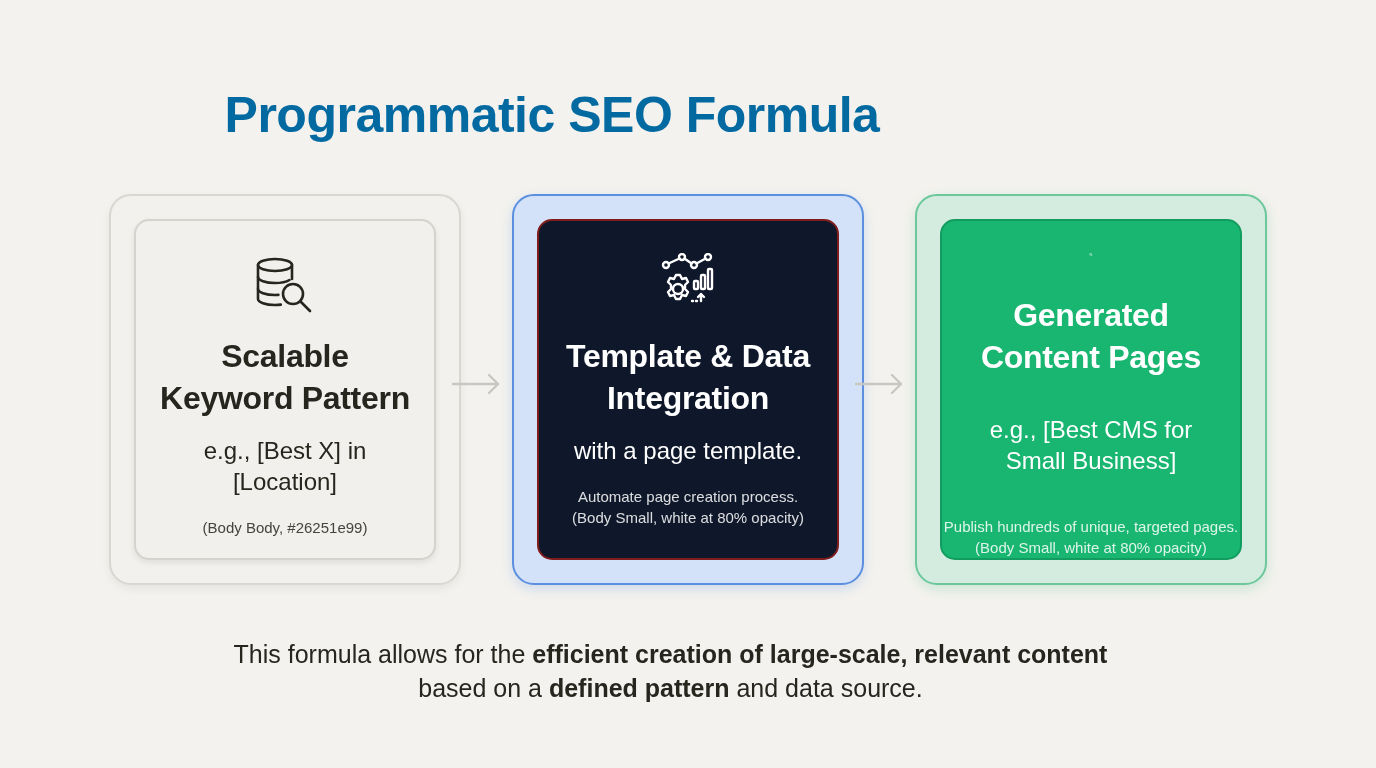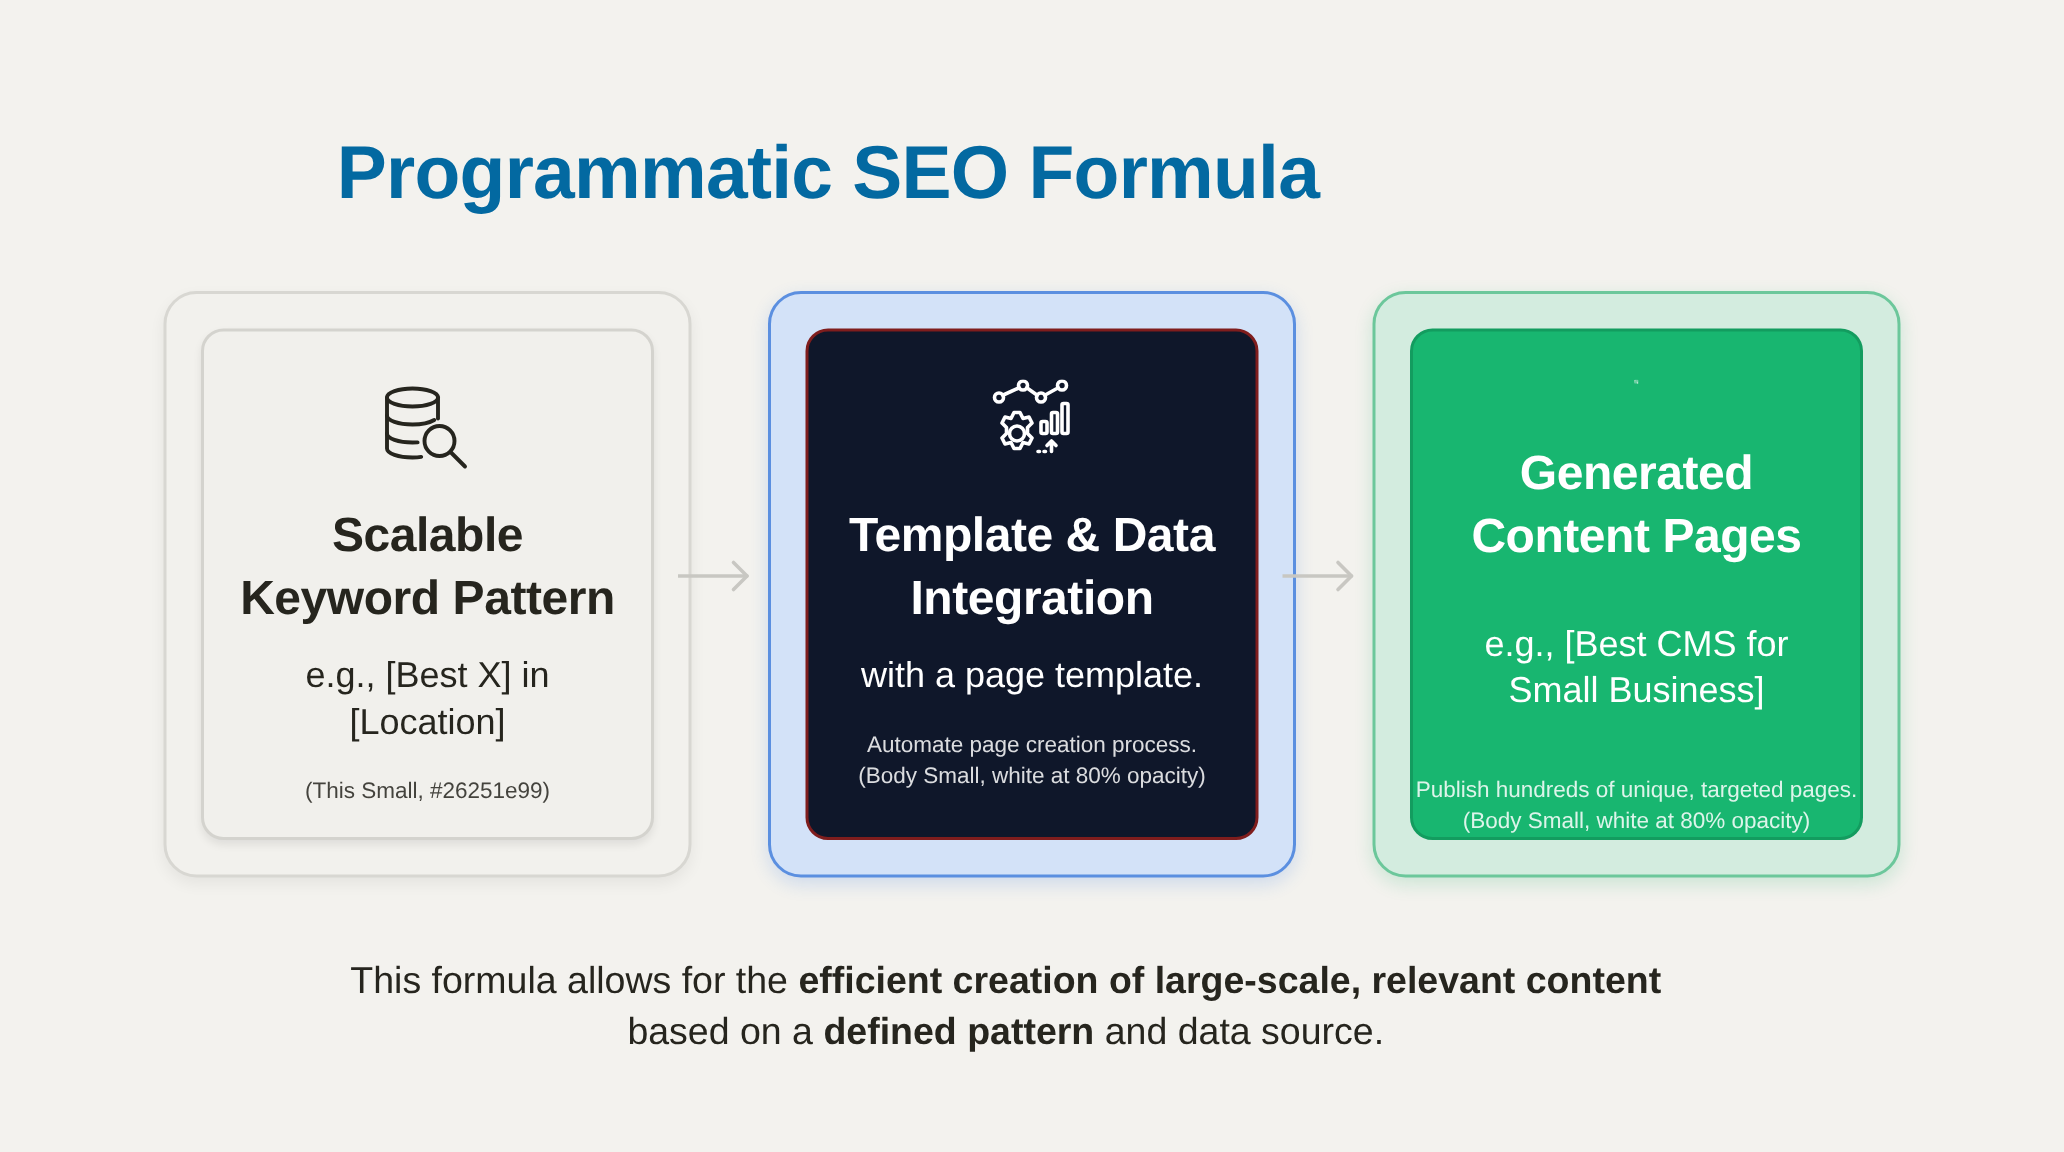--- a/index.html
+++ b/index.html
@@ -91,21 +91,21 @@
       </svg>
       <div class="card-title">
         <div>Scalable</div>
         <div>Keyword Pattern</div>
       </div>
       <div class="card-example">
         <div>e.g., [Best X] in</div>
         <div>[Location]</div>
       </div>
       <div class="card-body">
-        <div>(This Small, #26251e99)</div>
+        <div>(Body Body, #26251e99)</div>
       </div>
     </div>
   </div>
 
   <svg class="arrow" id="arrow-1" viewBox="0 0 50 24" fill="none" stroke="#c8c7c2" stroke-width="2.4" stroke-linecap="round" stroke-linejoin="round">
     <path d="M0 12 H46"></path>
     <path d="M37 3 L46 12 L37 21"></path>
   </svg>
 
   <div class="card-outer" id="card-2">

